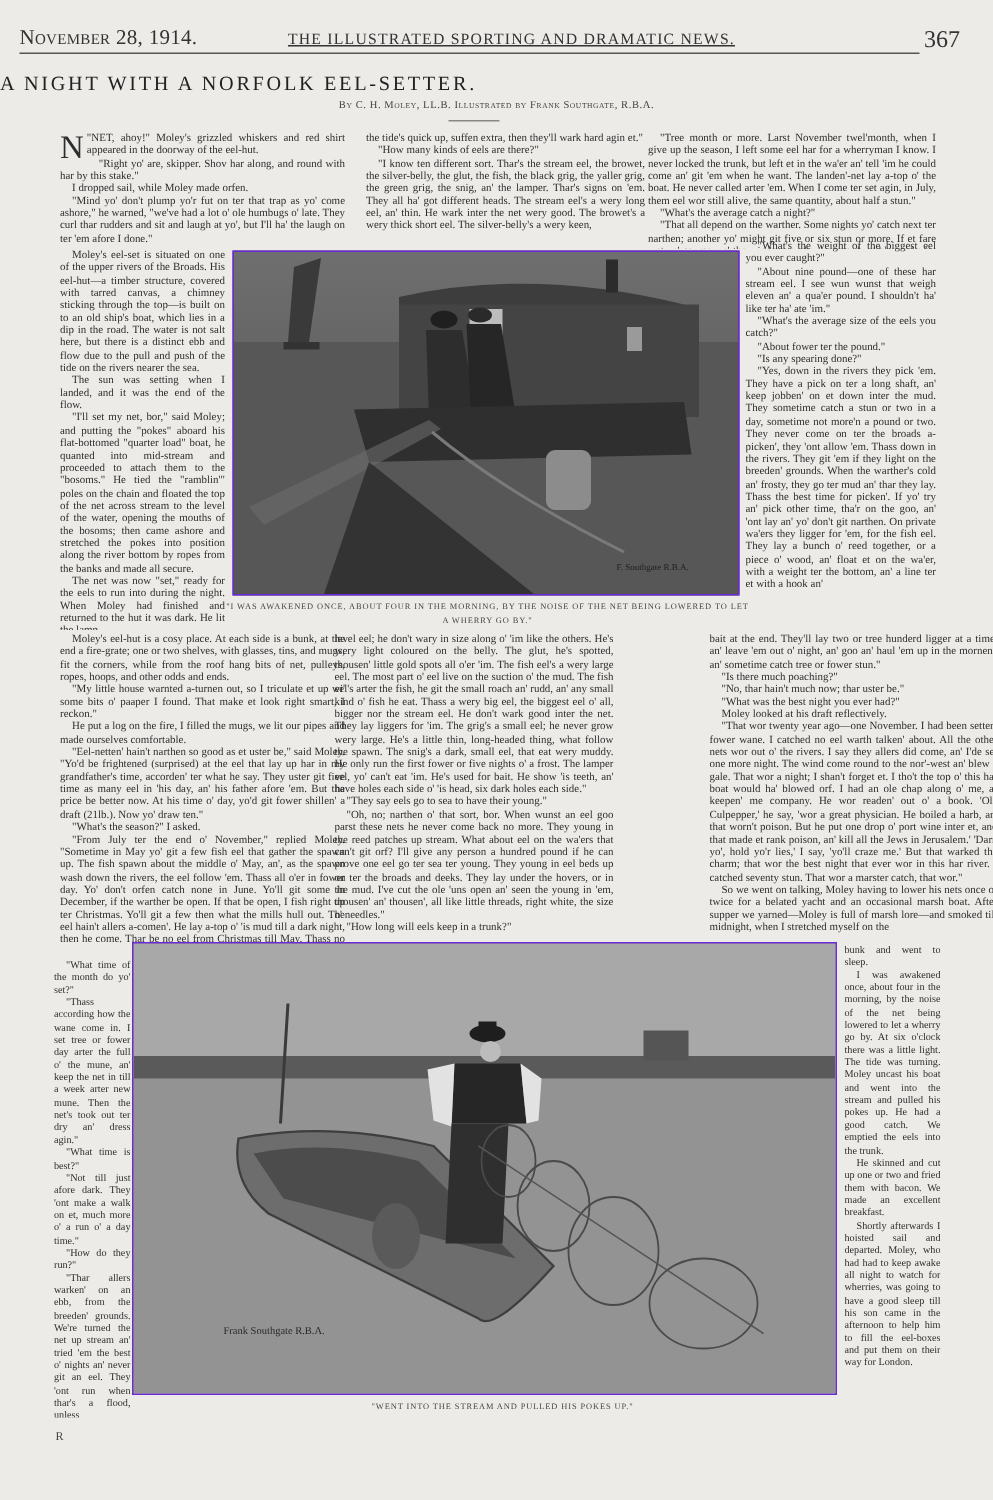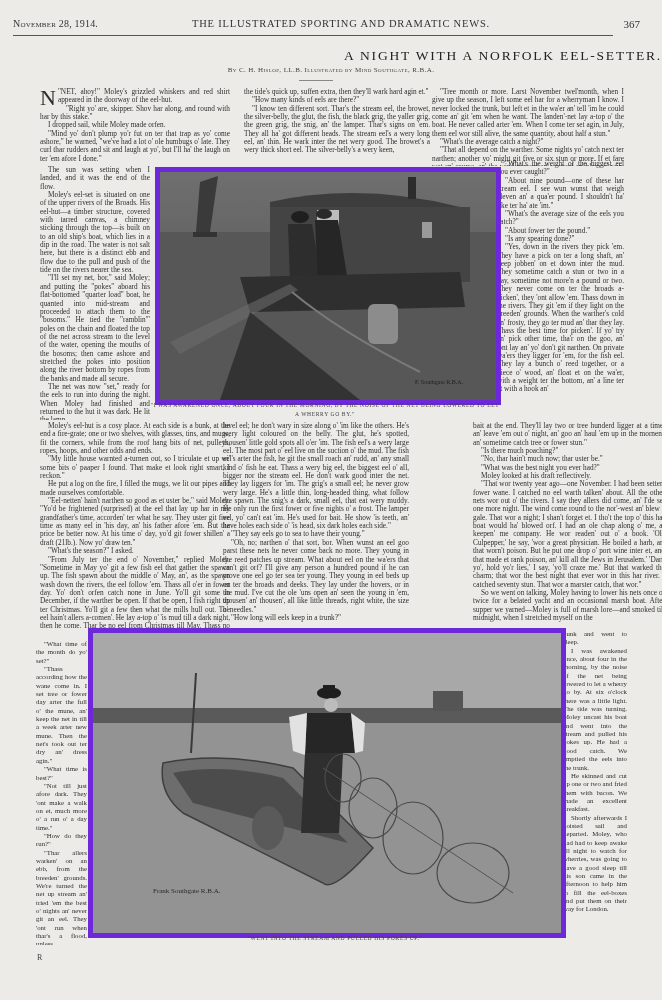--- a/index.html
+++ b/index.html
@@ -9,44 +9,44 @@
     font-family: "DejaVu Serif", "Liberation Serif", serif;
     color: #2b2b2b;
     position: relative;
   }
   .page { position: absolute; inset: 0; }
   .running-head {
     position: absolute; left: 13px; right: 172px; top: 18px; height: 16px;
     font-family: "Liberation Serif", serif; font-size: 11px; color: #333;
     display: flex; justify-content: space-between; align-items: baseline;
   }
-  .running-head .date { font-size: 10px; font-variant: small-caps; letter-spacing: .2px; }
-  .running-head .pub { font-size: 10.5px; letter-spacing: .8px; margin-left: 60px; }
-  .running-head .pageno { position: absolute; right: -150px; font-size: 11px; }
+  .running-head .date { font-size: 14px; font-variant: small-caps; letter-spacing: .2px; }
+  .running-head .pub { font-size: 10.5px; letter-spacing: .8px; margin-left: 60px; text-decoration: underline; }
+  .running-head .pageno { position: absolute; right: -150px; font-size: 16px; }
   .head-rule { position: absolute; left: 13px; right: 49px; top: 35px; height: 0; border-top: 1.3px solid #555; }
   .title {
-    position: absolute; left: 0; right: 0; top: 48px; text-align: right;
+    position: absolute; left: 0; right: 0; top: 48px; text-align: left;
     font-family: "Liberation Serif", serif; font-size: 13.5px; letter-spacing: 1.8px; color: #222;
   }
   .byline {
     position: absolute; left: 0; right: 0; top: 66px; text-align: center;
     font-family: "Liberation Serif", serif; font-size: 7px; letter-spacing: .4px; color: #444;
     font-variant: small-caps;
   }
   .ornament { position: absolute; left: 299px; top: 80px; width: 34px; border-top: 1px solid #888; }
   .col {
     position: absolute; font-family: "Liberation Serif", serif;
     font-size: 7.3px; line-height: 8.35px; color: #2e2e2e; text-align: justify;
     overflow: hidden;
   }
   .col p { margin: 0; text-indent: 8px; }
   .col p.noindent { text-indent: 0; }
   .dropcap { float: left; font-size: 22px; line-height: 18px; margin: 1px 2px 0 0; font-family: "Liberation Serif", serif; }
   .figure {
-    position: absolute; border: 5px solid #6d28d9; box-shadow: 0 0 0 1px #cfcfcf inset;
+    position: absolute; border: 1px solid #6d28d9; box-shadow: 0 0 0 1px #cfcfcf inset;
     overflow: hidden;
   }
   .caption {
     position: absolute; text-align: center; font-family: "Liberation Serif", serif;
     font-size: 5.6px; letter-spacing: .6px; color: #444; line-height: 9px;
   }
   .folio { position: absolute; left: 37px; top: 953px; font-size: 8px; font-family: "Liberation Serif", serif; color: #444; }
 </style>
 </head>
 <body>
@@ -54,32 +54,32 @@
 <div class="page">
 
   <div class="running-head">
     <span class="date">November 28, 1914.</span>
     <span class="pub">THE ILLUSTRATED SPORTING AND DRAMATIC NEWS.</span>
     <span class="pageno">367</span>
   </div>
   <div class="head-rule"></div>
 
   <div class="title">A NIGHT WITH A NORFOLK EEL-SETTER.</div>
-  <div class="byline">By C. H. Hislop, LL.B.   Illustrated by Mind Southgate, R.B.A.</div>
+  <div class="byline">By C. H. Moley, LL.B.   Illustrated by Frank Southgate, R.B.A.</div>
   <div class="ornament"></div>
 
   <div class="col" style="left:40px; top:88px; width:190px; height:78px;">
     <p class="noindent"><span class="dropcap">N</span><span>"NET, ahoy!" Moley's grizzled whiskers and red shirt appeared in the doorway of the eel-hut.</span></p>
     <p>"Right yo' are, skipper. Shov har along, and round with har by this stake."</p>
     <p>I dropped sail, while Moley made orfen.</p>
     <p>"Mind yo' don't plump yo'r fut on ter that trap as yo' come ashore," he warned, "we've had a lot o' ole humbugs o' late. They curl thar rudders and sit and laugh at yo', but I'll ha' the laugh on ter 'em afore I done."</p>
   </div>
   <div class="col" style="left:40px; top:166px; width:110px; height:254px;">
+    <p>Moley's eel-set is situated on one of the upper rivers of the Broads. His eel-hut—a timber structure, covered with tarred canvas, a chimney sticking through the top—is built on to an old ship's boat, which lies in a dip in the road. The water is not salt here, but there is a distinct ebb and flow due to the pull and push of the tide on the rivers nearer the sea.</p>
     <p>The sun was setting when I landed, and it was the end of the flow.</p>
-    <p>Moley's eel-set is situated on one of the upper rivers of the Broads. His eel-hut—a timber structure, covered with tarred canvas, a chimney sticking through the top—is built on to an old ship's boat, which lies in a dip in the road. The water is not salt here, but there is a distinct ebb and flow due to the pull and push of the tide on the rivers nearer the sea.</p>
     <p>"I'll set my net, bor," said Moley; and putting the "pokes" aboard his flat-bottomed "quarter load" boat, he quanted into mid-stream and proceeded to attach them to the "bosoms." He tied the "ramblin'" poles on the chain and floated the top of the net across stream to the level of the water, opening the mouths of the bosoms; then came ashore and stretched the pokes into position along the river bottom by ropes from the banks and made all secure.</p>
     <p>The net was now "set," ready for the eels to run into during the night. When Moley had finished and returned to the hut it was dark. He lit the lamp.</p>
 
   </div>
 
   <div class="col" style="left:244px; top:88px; width:186px; height:78px;">
     <p class="noindent">the tide's quick up, suffen extra, then they'll wark hard agin et."</p>
     <p>"How many kinds of eels are there?"</p>
     <p>"I know ten different sort. Thar's the stream eel, the browet, the silver-belly, the glut, the fish, the black grig, the yaller grig, the green grig, the snig, an' the lamper. Thar's signs on 'em. They all ha' got different heads. The stream eel's a wery long eel, an' thin. He wark inter the net wery good. The browet's a wery thick short eel. The silver-belly's a wery keen,</p>
   </div>

